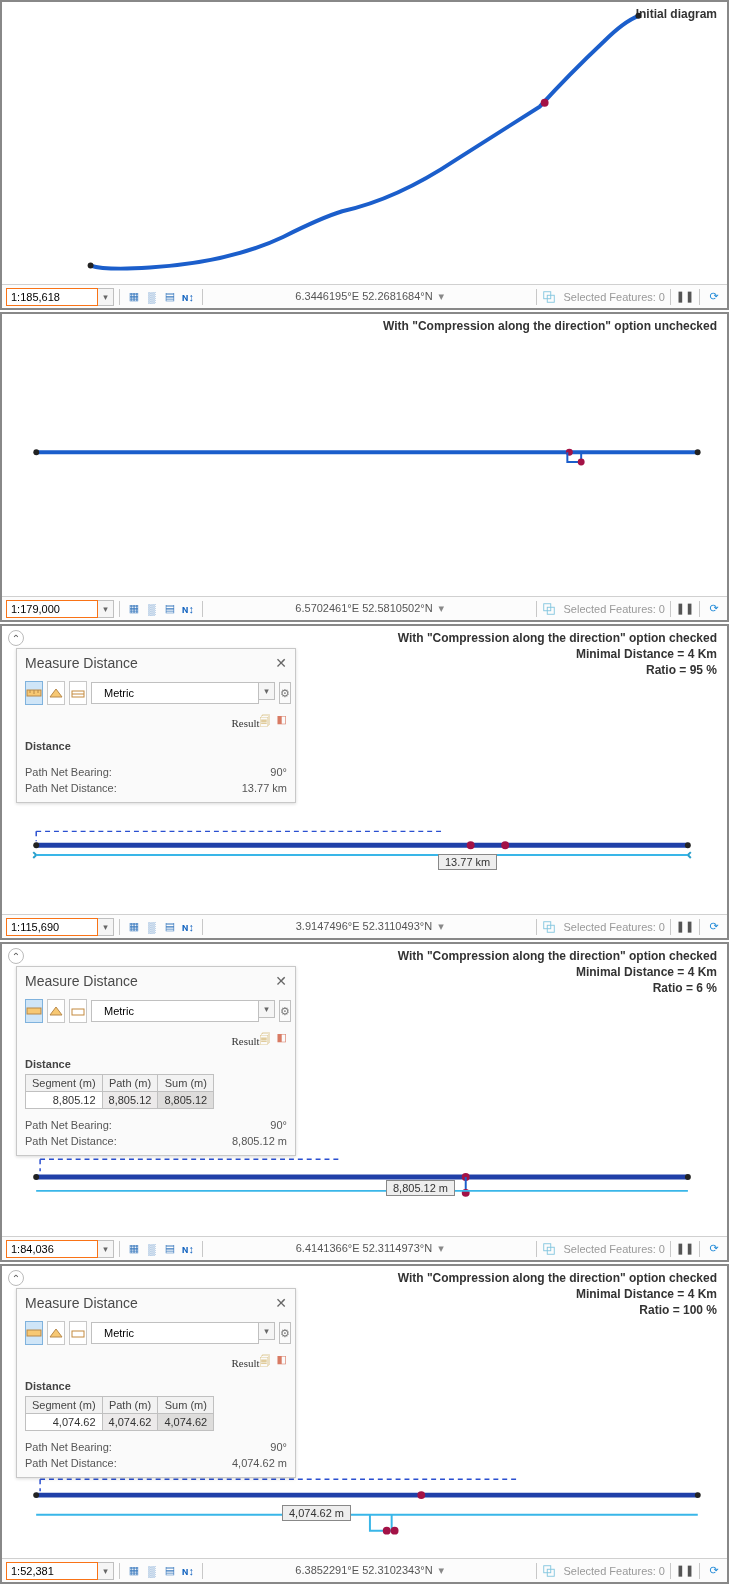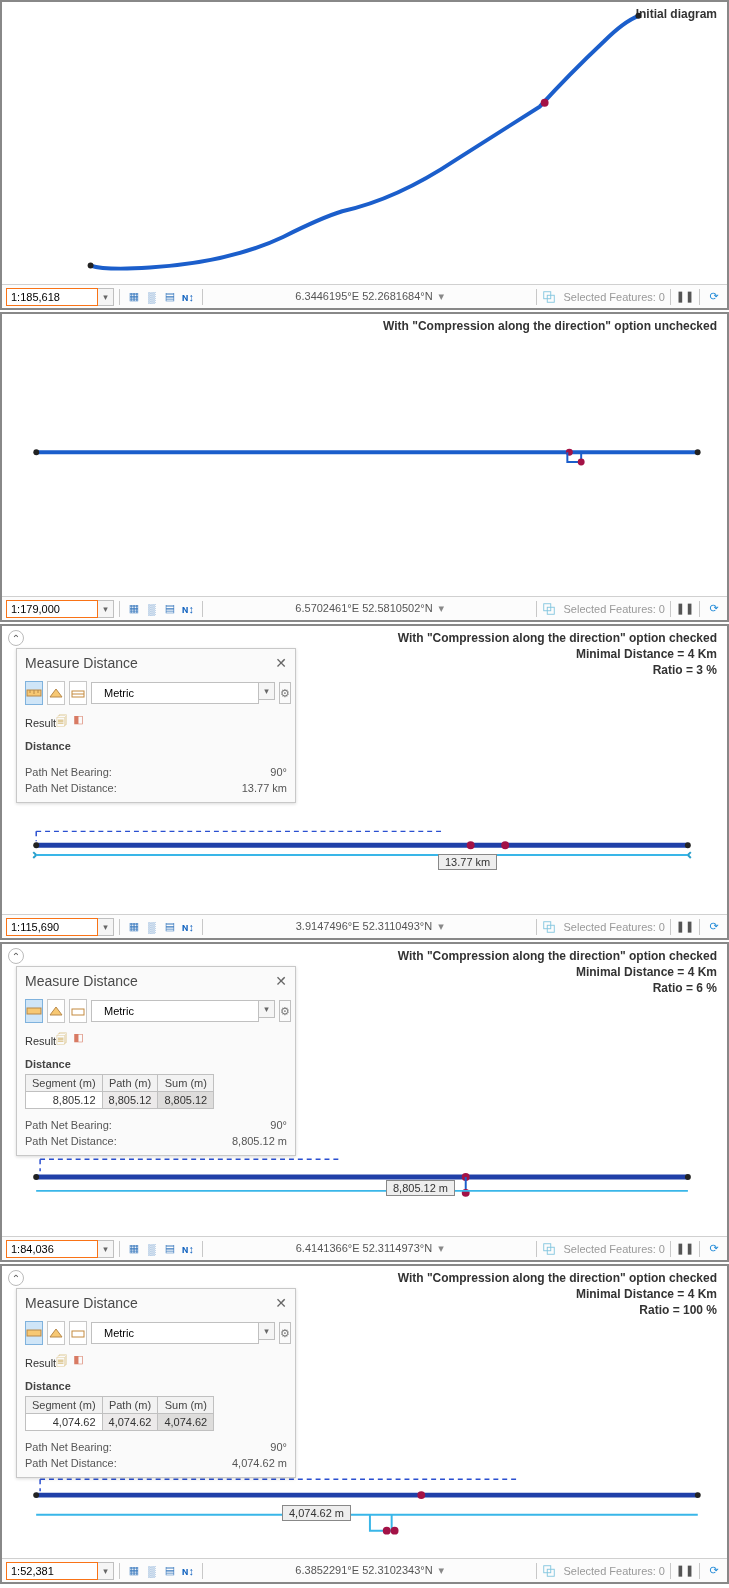--- a/index.html
+++ b/index.html
@@ -28,21 +28,21 @@
 .measure .hdr h3{font-size:14px;font-weight:normal;color:#4a4a4a;}
 .measure .hdr .close{font-size:14px;color:#666;cursor:pointer;}
 .measure .row{display:flex;align-items:center;gap:4px;padding:4px 8px;}
 .tbtn{width:26px;height:24px;border:1px solid #c8c8c8;display:flex;align-items:center;justify-content:center;background:#fff;cursor:pointer;}
 .tbtn.active{background:#cfe5f7;border-color:#7fb2dd;}
 .unit-sel{flex:1;display:flex;}
 .unit-sel input{flex:1;height:22px;border:1px solid #c0c0c0;padding:2px 12px;background:#fff;font-size:11px;}
 .gear{width:24px;height:22px;border:1px solid #c0c0c0;display:flex;align-items:center;justify-content:center;color:#777;cursor:pointer;}
 .sect{padding:4px 8px 8px;}
 .sect .lbl{color:#666;margin-bottom:4px;}
-.result-row{display:flex;align-items:center;justify-content:flex-start;padding:4px 8px;}
+.result-row{display:flex;align-items:center;justify-content:flex-end;padding:4px 8px;font-family:Liberation Serif, serif;}
 .result-row .icons{display:flex;gap:6px;}
 .mtable{border-collapse:collapse;font-size:11px;}
 .mtable th,.mtable td{border:1px solid #c0c0c0;padding:2px 6px;text-align:right;background:#fff;}
 .mtable th{background:#f2f2f2;font-weight:normal;color:#444;text-align:center;}
 .mtable td.s2{background:#eceaea;}
 .mtable td.s3{background:#dedddc;}
 .kv{display:flex;justify-content:space-between;padding:2px 8px;color:#555;}
 .kv .v{color:#555;}
 
 
@@ -123,21 +123,21 @@
     <span class="sep"></span>
     <span class="refresh-ico">⟳</span>
   </div>
 </div>
 
 <div class="panel" style="height:316px;">
   <span class="chevup">⌃</span>
   <div class="title-right">
     <span>With "Compression along the direction" option checked</span><br>
     <span>Minimal Distance = 4 Km</span><br>
-    <span>Ratio = 3 %</span>
+    <span>Ratio = 95 %</span>
   </div>
   <div class="canvas">
     <svg viewBox="0 0 725 316">
       <line x1="30" y1="222" x2="690" y2="222" stroke="#2040a8" stroke-width="5"></line>
       <circle cx="30" cy="222" r="3" fill="#222"></circle>
         <circle cx="690" cy="222" r="3" fill="#222"></circle>
       <circle cx="470" cy="222" r="4" fill="#a31246"></circle>
         <circle cx="505" cy="222" r="4" fill="#a31246"></circle>
       <line x1="30" y1="232" x2="690" y2="232" stroke="#39b6e8" stroke-width="2"></line>
       <path d="M30,232 l-3,-3 m3,3 l-3,3 M690,232 l3,-3 m-3,3 l3,3" stroke="#2aa0cc" stroke-width="2"></path>

